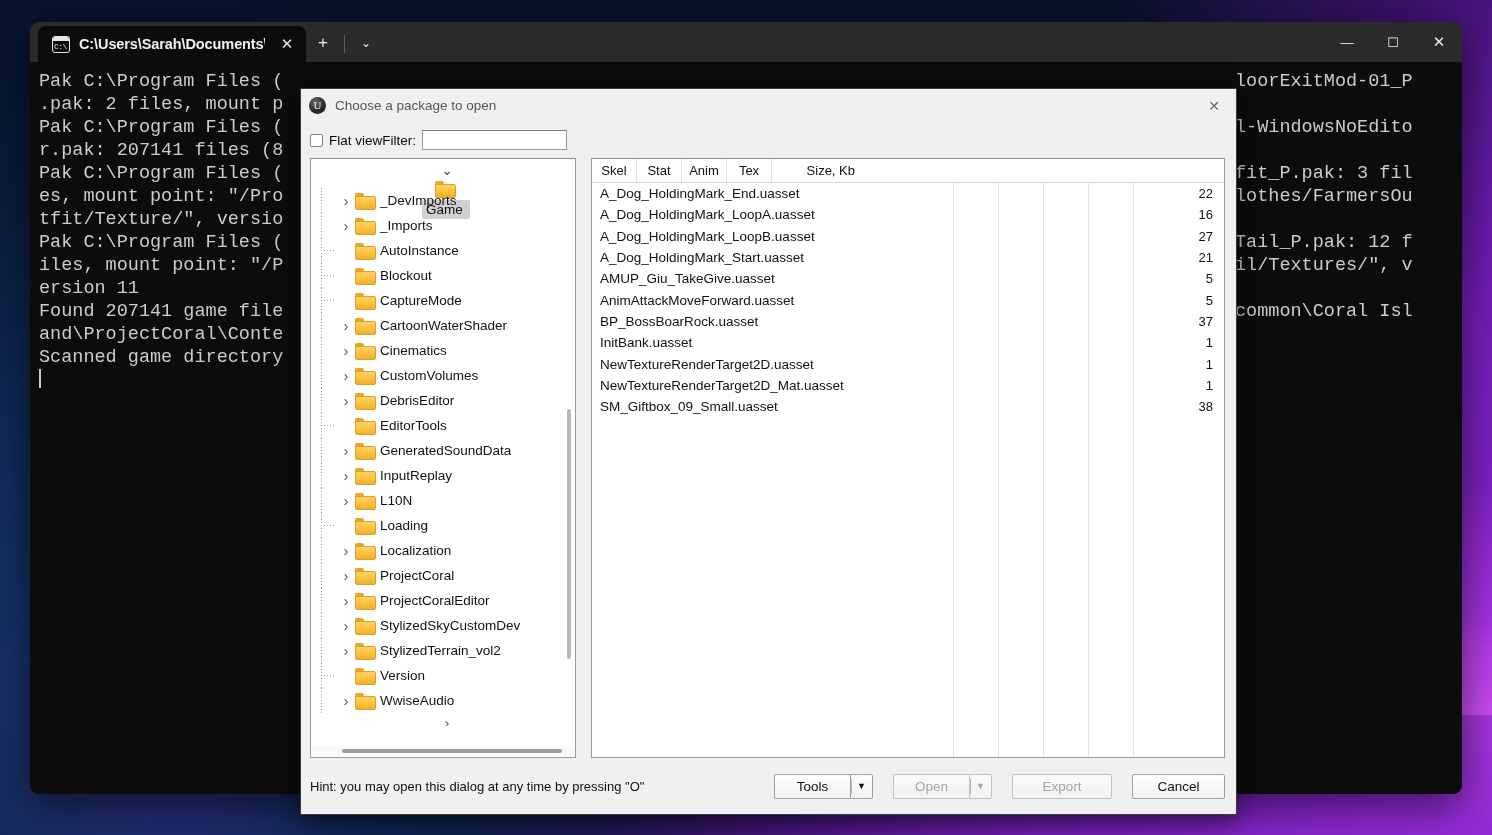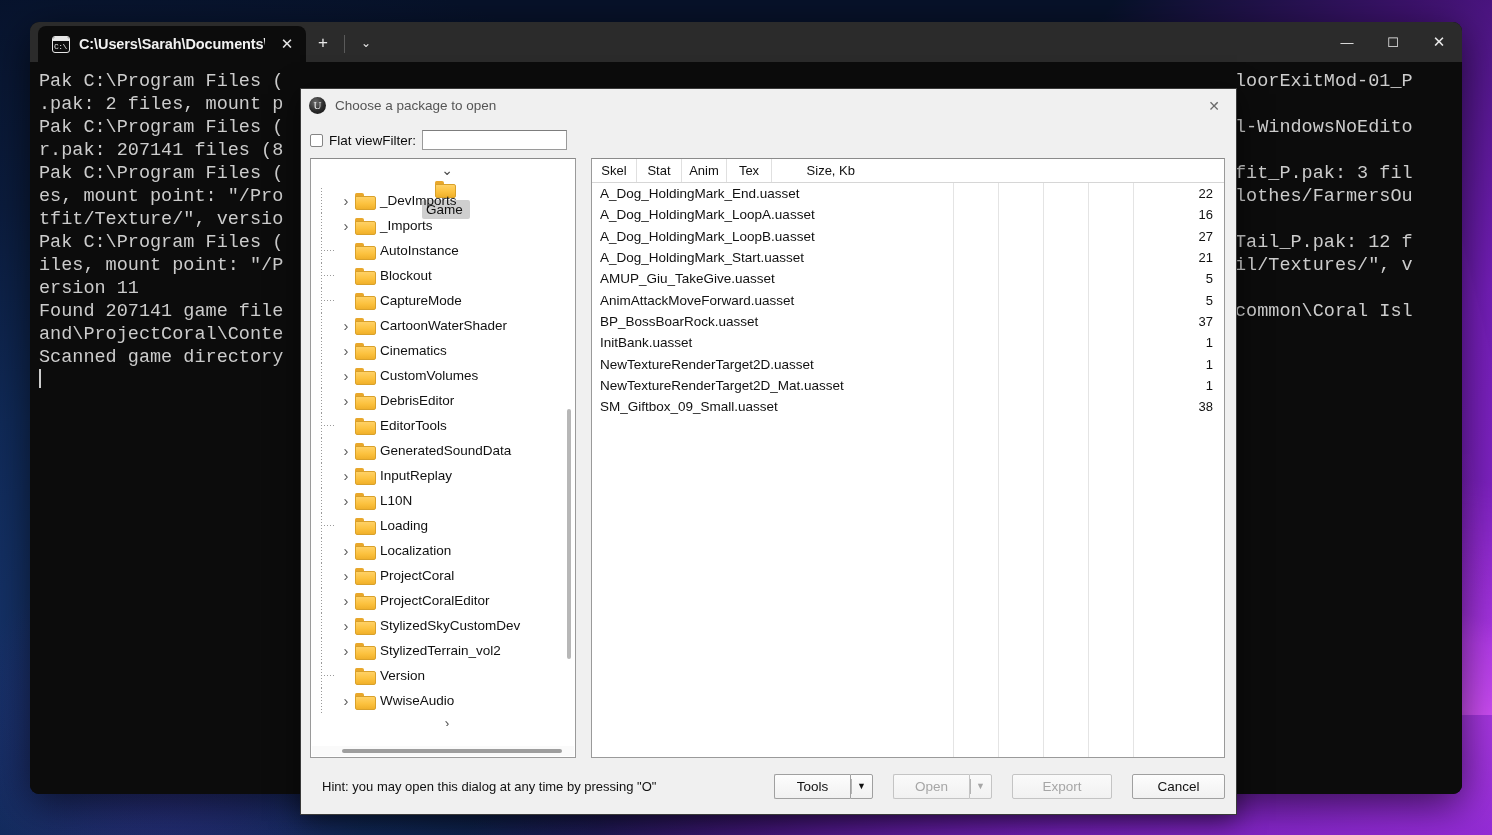--- a/index.html
+++ b/index.html
@@ -229,21 +229,21 @@
   .grid-lines { position:absolute; inset:0; pointer-events:none; }
   .gl { position:absolute; top:0; bottom:0; width:1px; background:#e4e4e4; }
   .lrow { height: 21.3px; display:flex; align-items:center; position:relative; z-index:1; }
   .lrow .c-name { flex:1 1 auto; min-width:0; padding-left:8px; font-size:13.5px; color:#111;
                   white-space:nowrap; overflow:hidden; }
   .lrow .c-num { flex:0 0 45px; }
   .lrow .c-size { flex:0 0 90px; text-align:right; padding-right:11px; font-size:13px; color:#111; }
 
   
   #dlg-footer {
-    height: 56px; flex:0 0 56px; display:flex; align-items:center; padding:0 11px 0 21px;
+    height: 56px; flex:0 0 56px; display:flex; align-items:center; padding:0 11px 0 9px;
   }
   #hint { font-size: 13px; color:#111; }
   #btns { margin-left:auto; display:flex; align-items:center; gap:20px; }
   .btn {
     height: 25px; background: linear-gradient(180deg,#fdfdfd 0%, #f1f1f1 100%);
     border: 1px solid #a0a0a0; border-radius: 2px;
     font-size: 13.5px; color:#111; display:flex; align-items:center; justify-content:center;
     padding: 0 10px; white-space:nowrap;
   }
   .btn.disabled { color:#a6a6a6; border-color:#c4c4c4;

